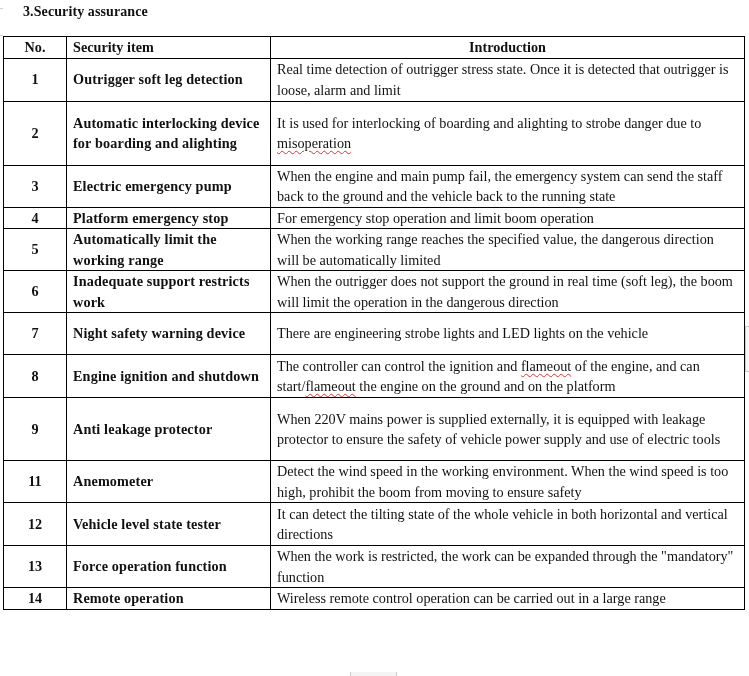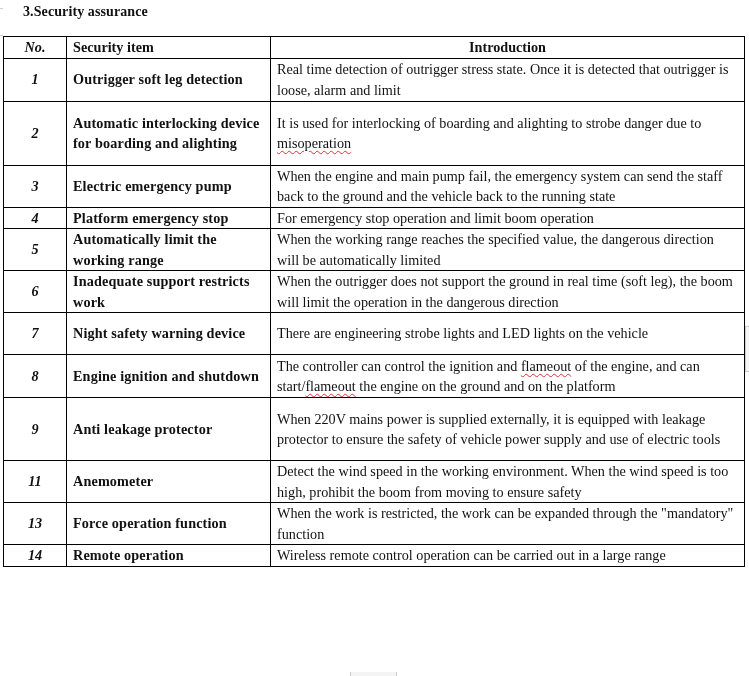--- a/index.html
+++ b/index.html
@@ -6,21 +6,21 @@
     body { width: 749px; height: 676px; position: relative; overflow: hidden;
            font-family: "Liberation Serif", "DejaVu Serif", serif; color: #111; }
     .title { position: absolute; left: 23px; top: 4px; font-size: 14px; font-weight: bold; letter-spacing: 0.1px; }
     .edge-mark { position: absolute; border: 1px solid #cfcfcf; border-right: none; }
     table { position: absolute; left: 3px; top: 36px; border-collapse: collapse; table-layout: fixed; width: 741px; }
     col.c-no { width: 63px; }
     col.c-item { width: 204px; }
     col.c-intro { width: 474px; }
     td, th { border: 1.5px solid #000; padding: 0 6px; vertical-align: middle; font-size: 14.2px; line-height: 20.5px; }
     th { font-weight: bold; height: 19px; text-align: left; }
-    th.no, td.no { text-align: center; font-weight: bold; padding: 0; font-style: italic; }
+    th.no, td.no { text-align: center; font-weight: bold; padding: 0; }
     th.intro { text-align: center; }
     td.item { font-weight: bold; letter-spacing: 0.15px; }
     td.intro { font-weight: normal; }
     .sq { text-decoration: underline wavy #d33; text-decoration-thickness: 1px; text-underline-offset: 2px; margin-top: 11px; }
   </style>
 </head>
 <body>
 
 <div class="edge-mark" style="left:-2px;top:8px;width:4px;height:26px;"></div>
 <div class="title">3.Security assurance</div>
@@ -82,20 +82,25 @@
     <tr style="height:63px">
       <td class="no">9</td>
       <td class="item">Anti leakage protector</td>
       <td class="intro">When 220V mains power is supplied externally, it is equipped with leakage protector to ensure the safety of vehicle power supply and use of electric tools</td>
     </tr>
     <tr style="height:41px">
       <td class="no">11</td>
       <td class="item">Anemometer</td>
       <td class="intro">Detect the wind speed in the working environment. When the wind speed is too high, prohibit the boom from moving to ensure safety</td>
     </tr>
+    <tr style="height:43px">
+      <td class="no">12</td>
+      <td class="item">Vehicle level state tester</td>
+      <td class="intro">It can detect the tilting state of the whole vehicle in both horizontal and vertical directions</td>
+    </tr>
     <tr style="height:42px">
       <td class="no">13</td>
       <td class="item">Force operation function</td>
       <td class="intro">When the work is restricted, the work can be expanded through the "mandatory" function</td>
     </tr>
     <tr style="height:21px">
       <td class="no">14</td>
       <td class="item">Remote operation</td>
       <td class="intro">Wireless remote control operation can be carried out in a large range</td>
     </tr>

